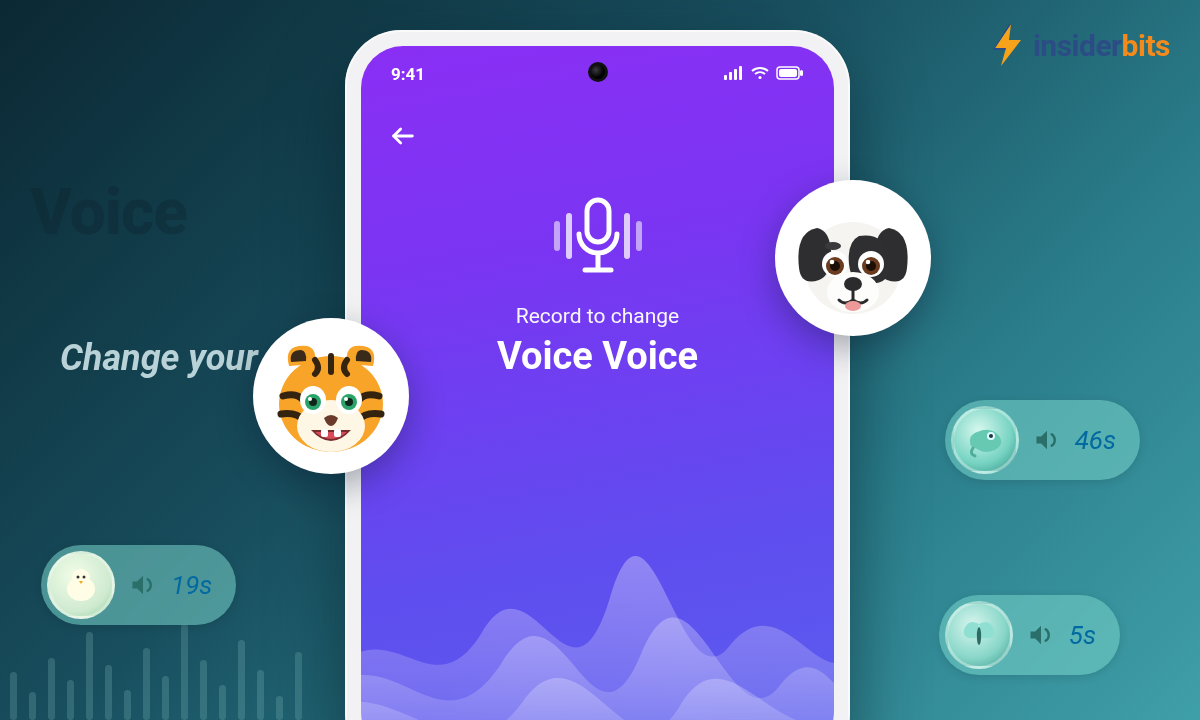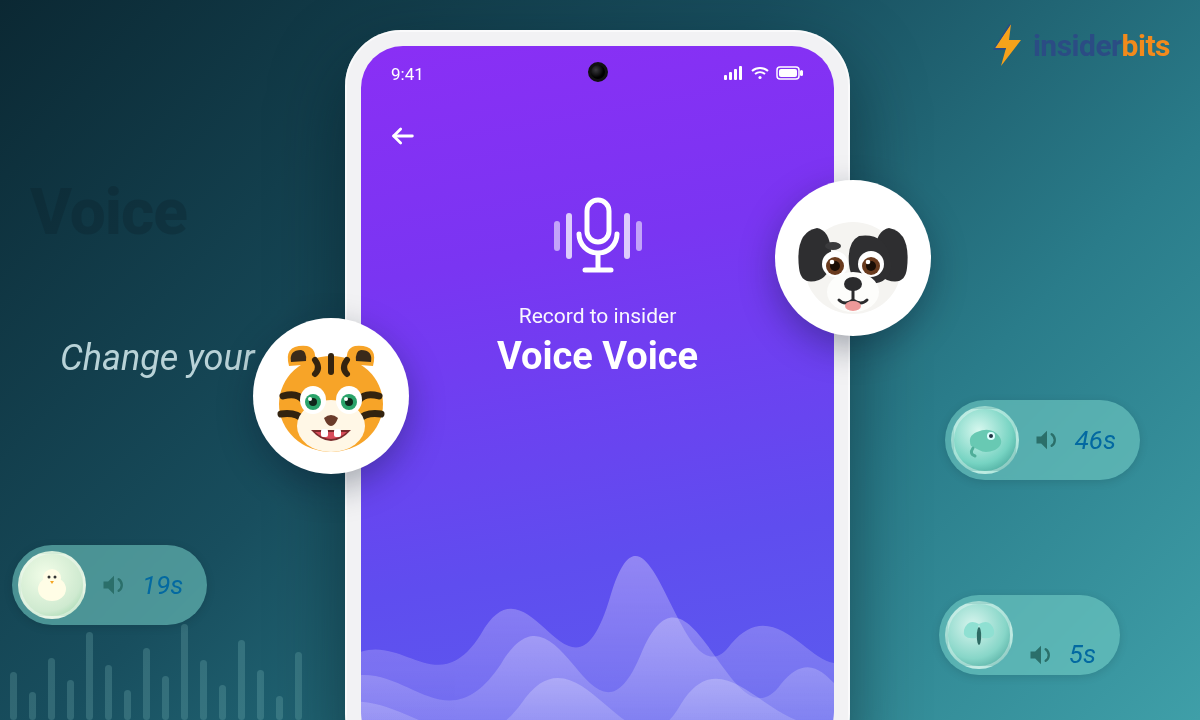--- a/index.html
+++ b/index.html
@@ -18,21 +18,21 @@
     top: 175px; left: 30px;
     font-size: 64px; font-weight: 800;
     color: rgba(10,30,40,0.85);
     letter-spacing: -1px;
     filter: blur(0.3px);
     opacity: 0.35;
   }
   .bg-sub {
     position: absolute;
     top: 337px; left: 60px;
-    font-size: 36px; font-style: italic; font-weight: 400;
+    font-size: 36px; font-style: italic; font-weight: 700;
     color: #c7dfe3;
     opacity: 0.92;
   }
 
   
   .eq-bars {
     position: absolute;
     left: 10px; bottom: 0;
     display: flex; align-items: flex-end; gap: 12px;
     opacity: 0.18;
@@ -63,23 +63,23 @@
   .bubble .thumb.chick { background: radial-gradient(circle at 40% 35%, #f2fde8, #cfead0 65%, #8ecfa0); }
   .bubble .thumb.cham  { background: radial-gradient(circle at 40% 35%, #d7f8ef, #76d3c2 60%, #2f8f86); }
   .bubble .thumb.fly   { background: radial-gradient(circle at 40% 35%, #d8f5ee, #87d6c8 60%, #3a998f); }
   .bubble .speaker {
     color: #2b6f6a;
     display: inline-flex; align-items: center;
   }
   .bubble .dur {
     font-size: 26px; font-style: italic; color: #0369a1;
   }
-  .bubble.b1 { left: 12px;  bottom: 95px; }
+  .bubble.b1 { left: 41px;  bottom: 95px; }
   .bubble.b2 { right: 60px; top: 400px; }
-  .bubble.b3 { right: 80px; bottom: 45px; align-items: flex-end; }
+  .bubble.b3 { right: 80px; bottom: 45px; }
 
   
   .phone {
     position: absolute;
     left: 345px; top: 30px;
     width: 505px; height: 740px;
     background: #f2f2f4;
     border-radius: 56px;
     padding: 16px;
     box-shadow: 0 30px 70px rgba(5,25,35,0.55), inset 0 0 0 2px rgba(255,255,255,0.6);
@@ -95,21 +95,21 @@
   .cam {
     position: absolute; top: 16px; left: 50%; transform: translateX(-50%);
     width: 20px; height: 20px; border-radius: 50%;
     background: radial-gradient(circle at 35% 35%, #3a3a3f, #000 60%);
     border: 3px solid #111;
   }
   .statusbar {
     position: absolute; top: 18px; left: 0; right: 0;
     display: flex; justify-content: space-between; align-items: center;
     padding: 0 30px;
-    font-size: 17px; font-weight: 400;
+    font-size: 17px; font-weight: 700;
   }
   .status-right { display:flex; gap:6px; align-items:center; }
 
   .appbar {
     position: absolute; top: 76px; left: 0; right: 0;
     display: flex; align-items: center; gap: 18px;
     padding: 0 28px;
   }
   .appbar .back { cursor:pointer; }
   .appbar .title { font-size: 26px; font-weight: 600; }
@@ -281,21 +281,21 @@
           <line x1="14" y1="30" x2="14" y2="54" stroke-width="6" opacity="0.55"></line>
           <line x1="26" y1="22" x2="26" y2="62" stroke-width="6" opacity="0.75"></line>
           <line x1="84" y1="22" x2="84" y2="62" stroke-width="6" opacity="0.75"></line>
           <line x1="96" y1="30" x2="96" y2="54" stroke-width="6" opacity="0.55"></line>
         </g>
         <rect x="44" y="6" width="22" height="42" rx="11" fill="none" stroke="#fff" stroke-width="5"></rect>
         <path d="M36 40 a19 19 0 0 0 38 0" fill="none" stroke="#fff" stroke-width="5" stroke-linecap="round"></path>
         <line x1="55" y1="60" x2="55" y2="74" stroke="#fff" stroke-width="5" stroke-linecap="round"></line>
         <line x1="42" y1="76" x2="68" y2="76" stroke="#fff" stroke-width="5" stroke-linecap="round"></line>
       </svg>
-      <div class="sub">Record to insider</div>
+      <div class="sub">Record to change</div>
       <div class="big">Voice Voice</div>
     </div>
 
     <svg class="wave" viewBox="0 0 520 340" preserveAspectRatio="none">
       <defs>
         <linearGradient id="wg" x1="0" y1="0" x2="0" y2="1">
           <stop offset="0" stop-color="#ffffff" stop-opacity="0.65"></stop>
           <stop offset="1" stop-color="#ffffff" stop-opacity="0.05"></stop>
         </linearGradient>
       </defs>

